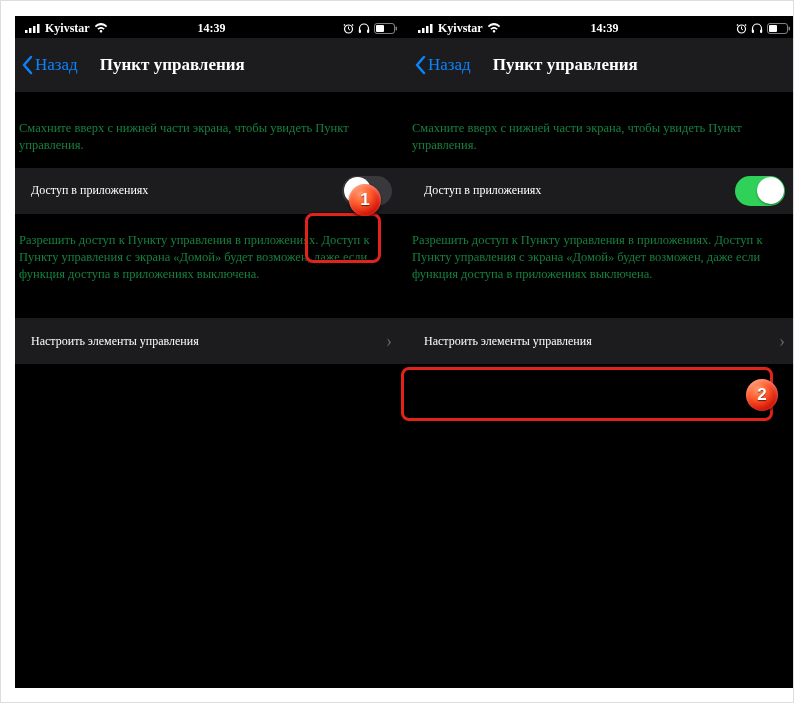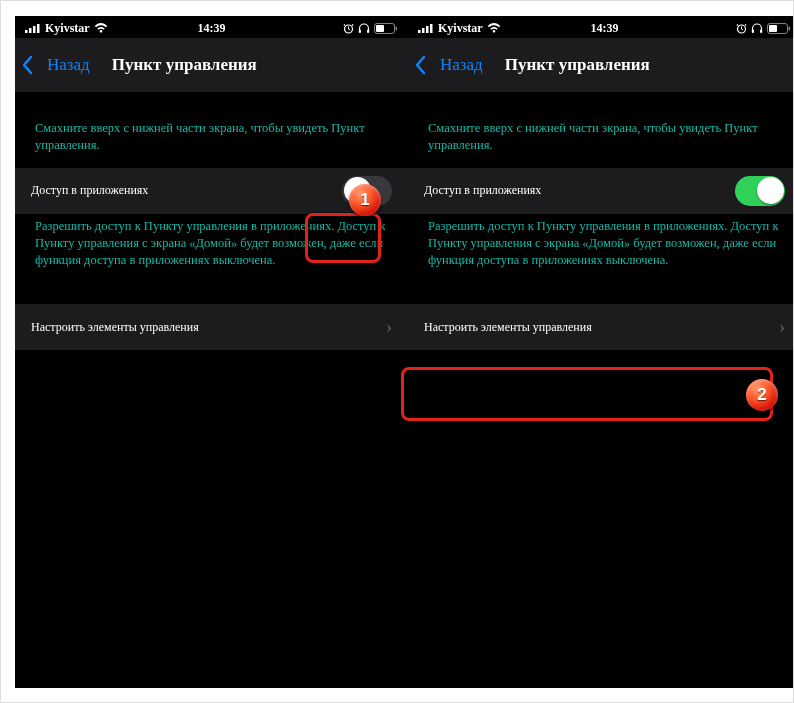--- a/index.html
+++ b/index.html
@@ -48,57 +48,57 @@
     display: flex;
     align-items: center;
     padding: 0 6px;
     position: relative;
   }
   .back-btn {
     display: flex;
     align-items: flex-start;
     color: #0a84ff;
     font-size: 17px;
-    gap: 14px;
+    gap: 2px;
     cursor: pointer;
   }
   .nav-title {
     color: #fff;
     font-size: 17px;
     font-weight: 600;
     margin-left: 22px;
   }
   .chevron-left {
     width: 12px; height: 20px;
   }
   
   .content {
     padding-top: 28px;
   }
   .help-text, .footer-text {
-    color: #14b8a6;
+    color: #15803d;
     font-size: 12.5px;
     line-height: 1.35;
-    padding: 0 20px;
+    padding: 0 4px;
   }
   .row {
     background: #1c1c1e;
     height: 46px;
     display: flex;
     align-items: center;
     justify-content: space-between;
     padding: 0 16px;
     margin-top: 14px;
   }
   .row-label {
     color: #fff;
     font-size: 12px;
   }
   .footer-text {
-    margin-top: 4px;
+    margin-top: 18px;
   }
   .row2 {
     background: #1c1c1e;
     height: 46px;
     display: flex;
     align-items: center;
     justify-content: space-between;
     padding: 4px 16px;
     margin-top: 36px;
   }

